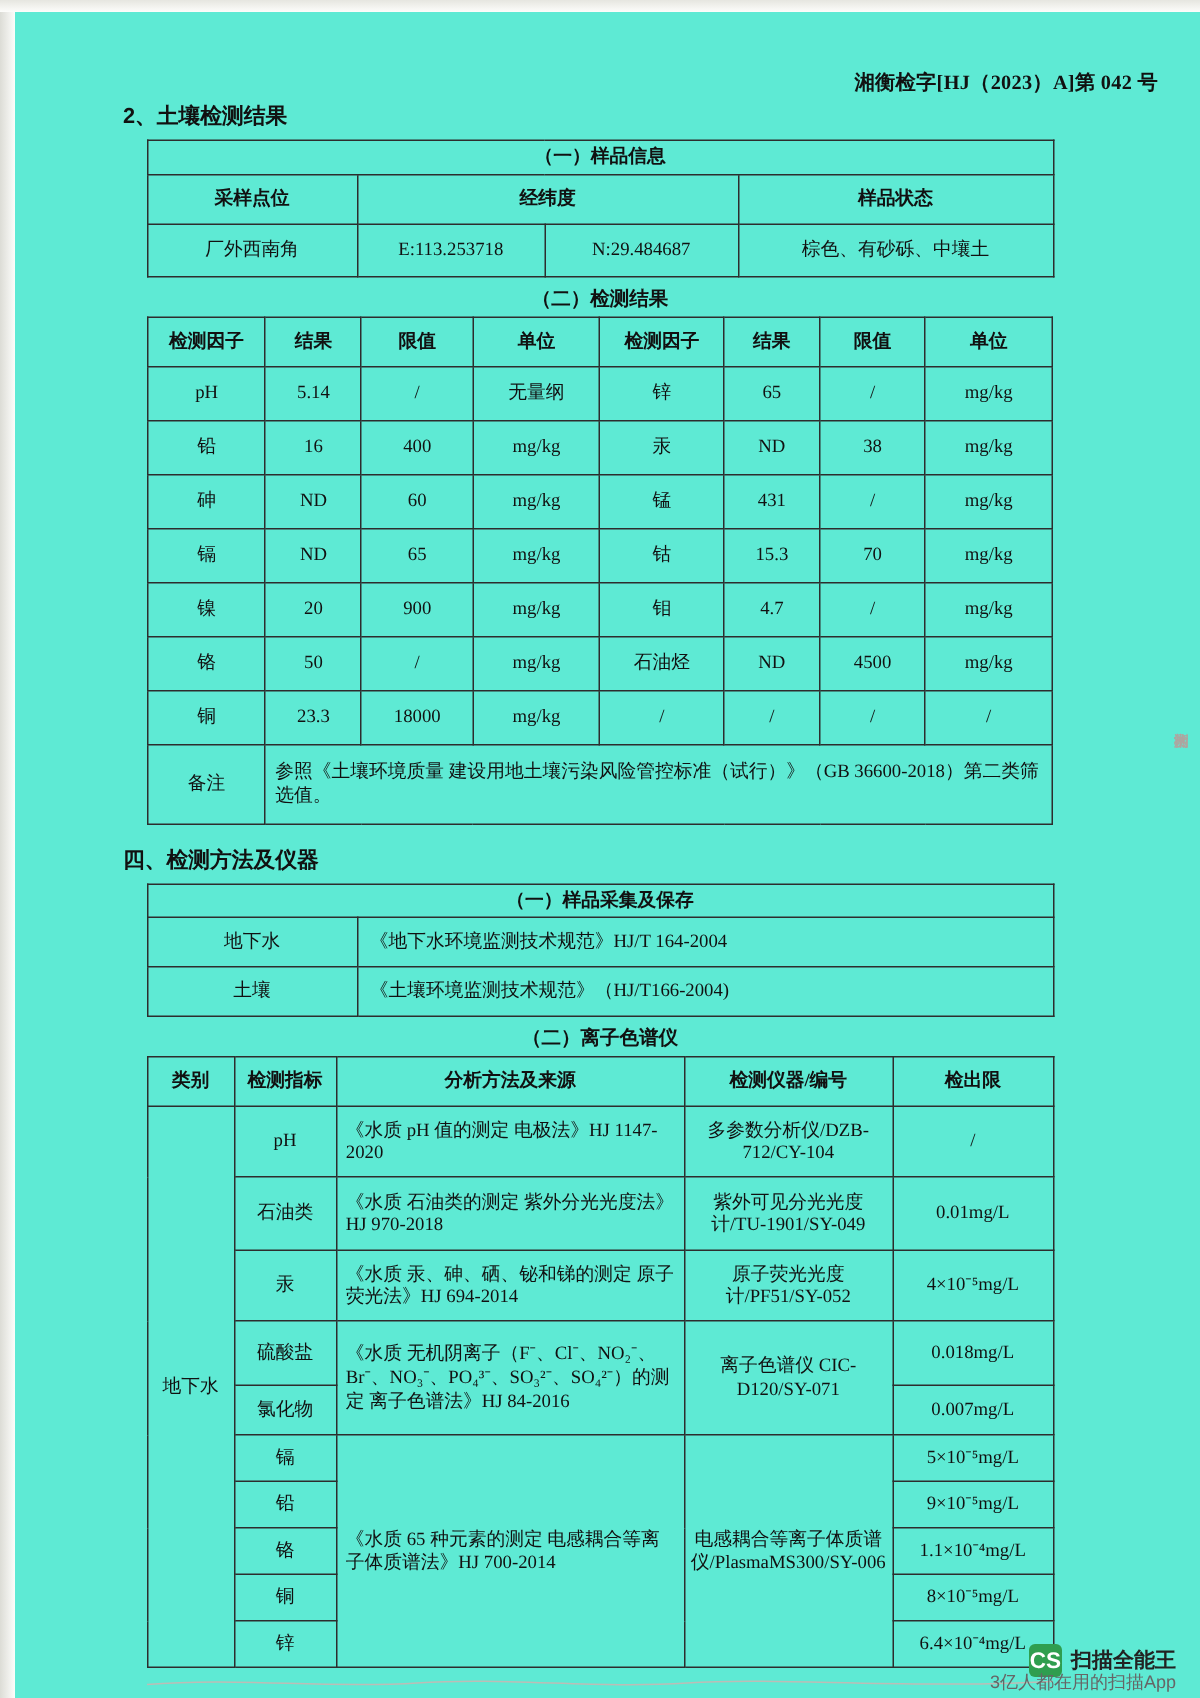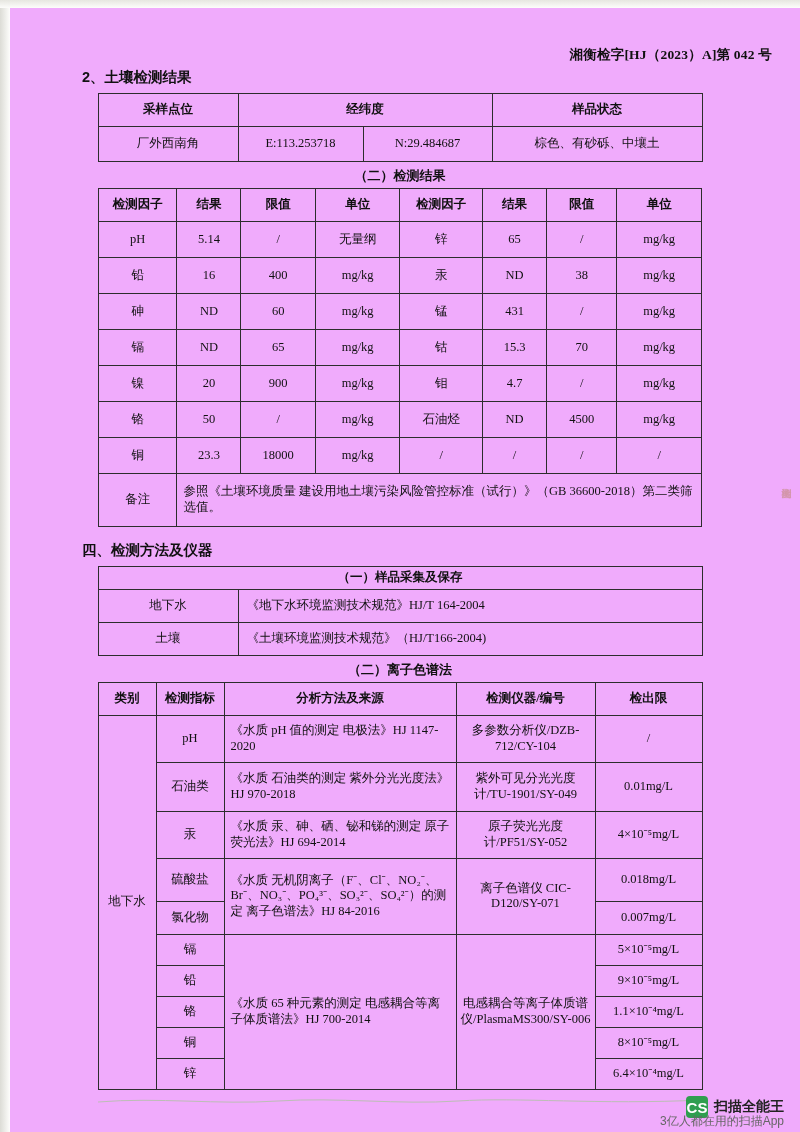--- a/index.html
+++ b/index.html
@@ -13,21 +13,21 @@
     font-family: "Liberation Serif", serif;
     color: #111;
     position: relative;
     overflow: hidden;
   }
   .page {
     position: absolute;
     left: 0; top: 0;
     width: 800px;
     height: 1132px;
-    background: #f0abfc;
+    background: #5eead4;
   }
   
   .scan-edge-left {
     position: absolute;
     left: 0; top: 0; width: 10px; height: 1132px;
     background: linear-gradient(to right, #dcdcd6, #fdfdfb);
   }
   .scan-edge-top {
     position: absolute;
     left: 0; top: 0; width: 800px; height: 8px;
@@ -182,20 +182,23 @@
     <div class="sec-title">2、土壤检测结果</div>
 
     <table class="grid">
       <colgroup>
         <col style="width:140px">
         <col style="width:125px">
         <col style="width:129px">
         <col style="width:210px">
       </colgroup>
       <tbody>
+        <tr class="caption-row">
+          <td colspan="4">（一）样品信息</td>
+        </tr>
         <tr class="hdr">
           <td>采样点位</td>
           <td colspan="2">经纬度</td>
           <td>样品状态</td>
         </tr>
         <tr>
           <td style="height:28px">厂外西南角</td>
           <td>E:113.253718</td>
           <td>N:29.484687</td>
           <td>棕色、有砂砾、中壤土</td>
@@ -320,21 +323,21 @@
           <td style="height:26px">地下水</td>
           <td class="left">《地下水环境监测技术规范》HJ/T 164-2004</td>
         </tr>
         <tr>
           <td style="height:26px">土壤</td>
           <td class="left">《土壤环境监测技术规范》（HJ/T166-2004)</td>
         </tr>
       </tbody>
     </table>
 
-    <div class="caption-plain">（二）离子色谱法</div>
+    <div class="caption-plain">（二）离子色谱仪</div>
 
     <table class="grid analysis">
       <colgroup>
         <col style="width:58px">
           <col style="width:68px">
           <col style="width:232px">
           <col style="width:139px">
           <col style="width:107px">
       </colgroup>
       <tbody>

